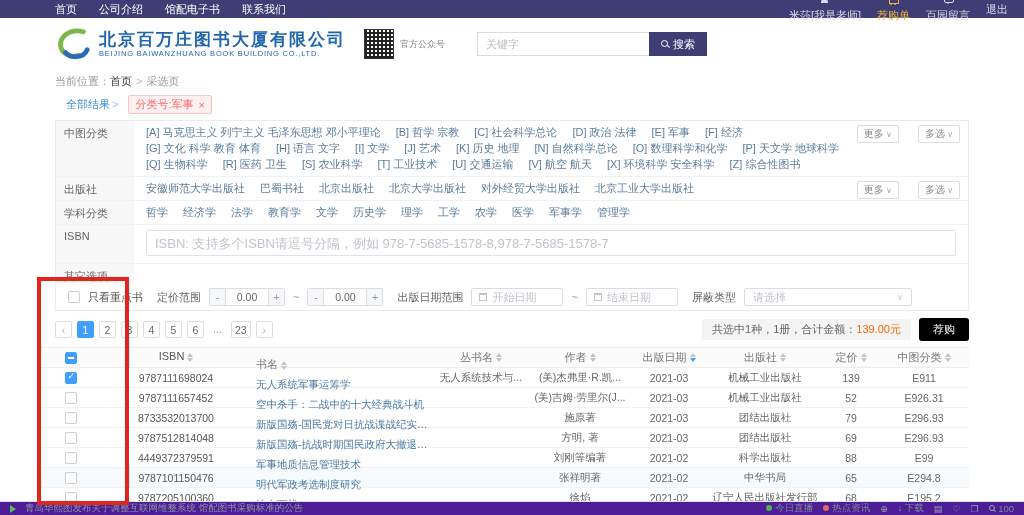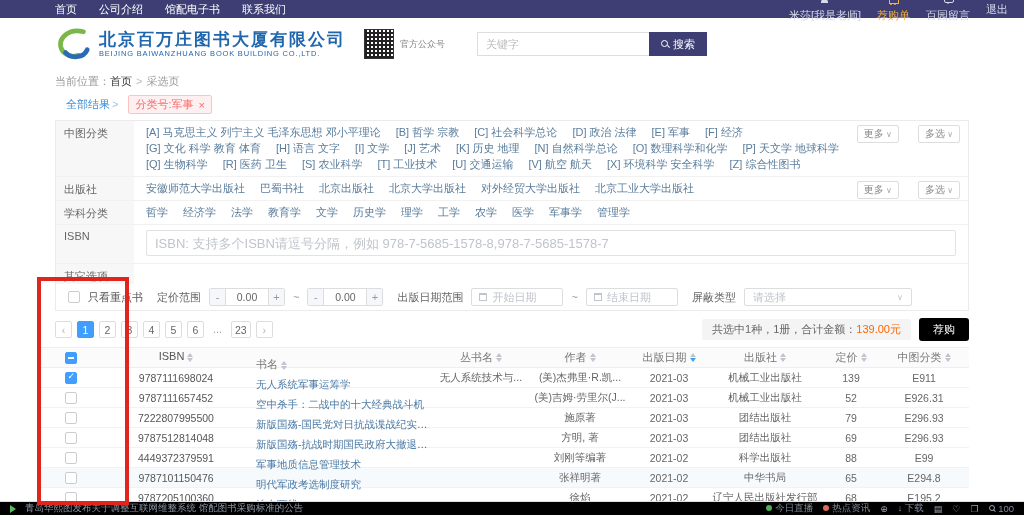--- a/index.html
+++ b/index.html
@@ -113,21 +113,21 @@
   .sort { display:inline-flex; flex-direction:column; margin-left:3px; vertical-align:middle; }
   .sort i { width:0; height:0; border:3px solid transparent; display:block; }
   .sort .up { border-bottom:4px solid #c0c4cc; margin-bottom:1px; }
   .sort .down { border-top:4px solid #c0c4cc; }
   .sort.active .down { border-top-color:#409eff; }
 
   
   .annotation { position:absolute; left:37px; top:277px; width:92px; height:228px; border:4px solid #e0251c; z-index:50; pointer-events:none; }
 
   
-  .statusbar { position:absolute; left:0; right:0; bottom:0; height:14px; background:#000000; border-top:1px solid #e0e0e0; display:flex; align-items:center; padding:0 10px; font-size:9.5px; color:#8b95a5; }
+  .statusbar { position:absolute; left:0; right:0; bottom:0; height:14px; background:#4c1d95; border-top:1px solid #e0e0e0; display:flex; align-items:center; padding:0 10px; font-size:9.5px; color:#8b95a5; }
   .statusbar .notice { display:flex; align-items:center; gap:5px; }
   .i-horn { width:0; height:0; border:4px solid transparent; border-left:6px solid #5cb85c; display:inline-block; }
   .statusbar .right { margin-left:auto; display:flex; align-items:center; gap:10px; color:#7f8a9a; }
   .dot { width:6px; height:6px; border-radius:50%; display:inline-block; margin-right:3px; }
   .dot.green { background:#4cb050; }
   .dot.red { background:#e06a5a; }
   .s-ico { color:#9aa2b1; font-size:9px; }
   .i-mag2 { width:7px; height:7px; position:relative; display:inline-block; }
   .i-mag2::before { content:""; position:absolute; left:0; top:0; width:4px; height:4px; border:1px solid #9aa2b1; border-radius:50%; }
   .i-mag2::after { content:""; position:absolute; left:4.5px; top:4.5px; width:2.5px; height:1px; background:#9aa2b1; transform:rotate(45deg); }
@@ -397,21 +397,21 @@
         <div class="cell c-date">2021-03</div>
         <div class="cell c-pub">机械工业出版社</div>
         <div class="cell c-price">52</div>
         <div class="cell c-clc">E926.31</div>
       </div>
 
       <div class="trow">
         <div class="cell c-check">
           <span class="cb"></span>
         </div>
-        <div class="cell c-isbn">7222807995500</div>
+        <div class="cell c-isbn">8733532013700</div>
         <div class="cell c-title"><span class="tlink">新版国殇-国民党对日抗战谍战纪实第四部1-8</span></div>
         <div class="cell c-series"></div>
         <div class="cell c-author">施原著</div>
         <div class="cell c-date">2021-03</div>
         <div class="cell c-pub">团结出版社</div>
         <div class="cell c-price">79</div>
         <div class="cell c-clc">E296.93</div>
       </div>
 
       <div class="trow">

